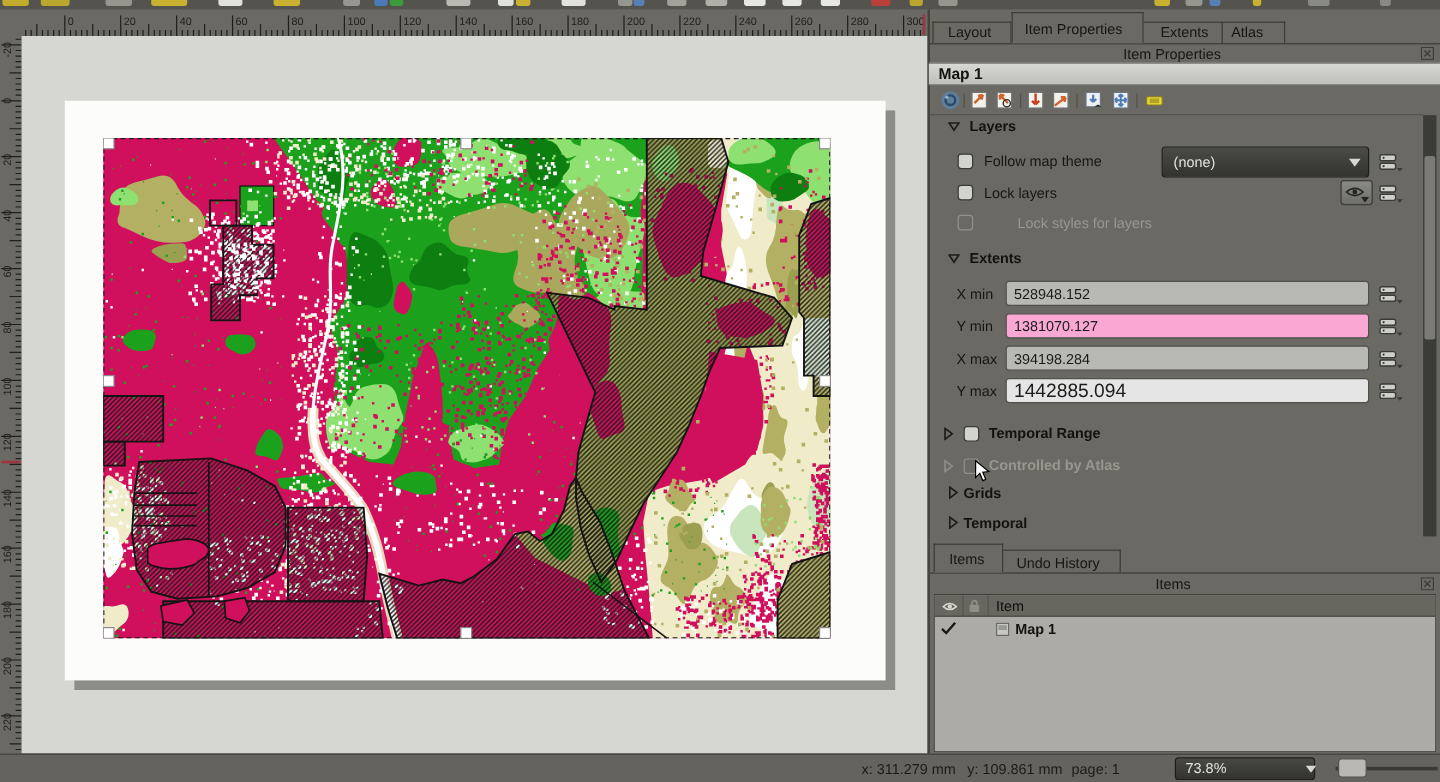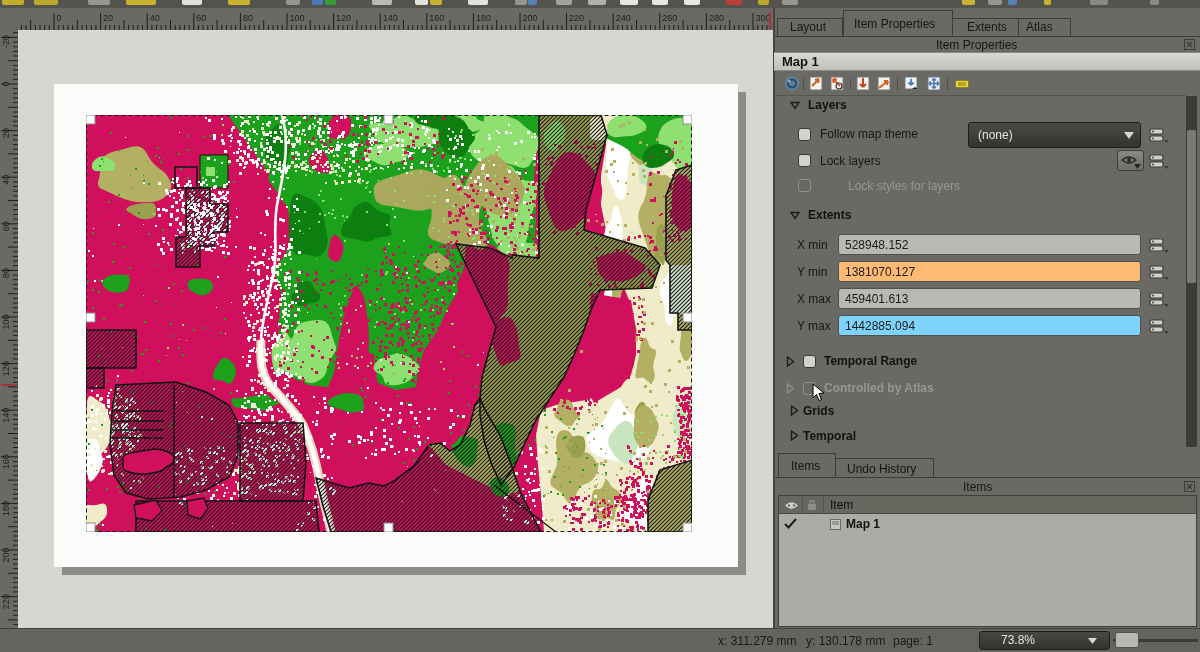--- a/index.html
+++ b/index.html
@@ -613,25 +613,25 @@
   </svg>
 <div style="position:absolute;left:798px;top:179px;width:13px;height:13px;border:1.5px solid #91918b;border-radius:3px"></div>
 <div class="lbl dis" style="left:848px;top:179px">Lock styles for layers</div>
 <svg width="10" height="9" viewBox="0 0 10 9" style="position:absolute;left:790px;top:211px">
     <path d="M1 1.5 L9 1.5 L5 7.5 Z" fill="none" stroke="#1d1d1b" stroke-width="1.4"></path>
   </svg>
 <div class="lblb" style="left:808px;top:208px">Extents</div>
 <div class="lbl" style="left:797px;top:238px">X min</div>
 <div style="position:absolute;left:838px;top:234px;width:303px;height:21px;background:#b9b9b3;border:1px solid #51504b;border-radius:3px;font-size:12px;color:#1b1b19;line-height:21px;padding-left:6px">528948.152</div>
 <div class="lbl" style="left:797px;top:265px">Y min</div>
-<div style="position:absolute;left:838px;top:261px;width:303px;height:21px;background:#fdba74;border:1px solid #51504b;border-radius:3px;font-size:12px;color:#1b1b19;line-height:21px;padding-left:6px">1381070.127</div>
+<div style="position:absolute;left:838px;top:261px;width:303px;height:21px;background:#f9a8d4;border:1px solid #51504b;border-radius:3px;font-size:12px;color:#1b1b19;line-height:21px;padding-left:6px">1381070.127</div>
 <div class="lbl" style="left:797px;top:292px">X max</div>
-<div style="position:absolute;left:838px;top:288px;width:303px;height:21px;background:#b9b9b3;border:1px solid #51504b;border-radius:3px;font-size:12px;color:#1b1b19;line-height:21px;padding-left:6px">459401.613</div>
+<div style="position:absolute;left:838px;top:288px;width:303px;height:21px;background:#b9b9b3;border:1px solid #51504b;border-radius:3px;font-size:12px;color:#1b1b19;line-height:21px;padding-left:6px">394198.284</div>
 <div class="lbl" style="left:797px;top:319px">Y max</div>
-<div style="position:absolute;left:838px;top:315px;width:303px;height:21px;background:#7dd3fc;border:1px solid #51504b;border-radius:3px;font-size:12px;color:#1b1b19;line-height:21px;padding-left:6px">1442885.094</div>
+<div style="position:absolute;left:838px;top:315px;width:303px;height:21px;background:#e5e5e5;border:1px solid #51504b;border-radius:3px;font-size:16px;color:#1b1b19;line-height:21px;padding-left:6px">1442885.094</div>
 <svg width="22" height="16" viewBox="0 0 22 16" style="position:absolute;left:1148px;top:238px">
     <rect x="2" y="1" width="13" height="5" rx="1.5" fill="#cfcfc9" stroke="#3a3a36" stroke-width="1.2"></rect>
     <rect x="2" y="8" width="13" height="5" rx="1.5" fill="#cfcfc9" stroke="#3a3a36" stroke-width="1.2"></rect>
     <circle cx="5" cy="3.5" r="0.9" fill="#3a3a36"></circle>
     <circle cx="5" cy="10.5" r="0.9" fill="#3a3a36"></circle>
     <path d="M16 12 l5 0 l-2.5 3 z" fill="#3a3a36"></path>
   </svg>
 <svg width="22" height="16" viewBox="0 0 22 16" style="position:absolute;left:1148px;top:265px">
     <rect x="2" y="1" width="13" height="5" rx="1.5" fill="#cfcfc9" stroke="#3a3a36" stroke-width="1.2"></rect>
     <rect x="2" y="8" width="13" height="5" rx="1.5" fill="#cfcfc9" stroke="#3a3a36" stroke-width="1.2"></rect>
@@ -704,19 +704,19 @@
 <div class="abs" style="left:830px;top:498px;font-size:12px;color:#0f0f0d">Item</div>
 <svg width="13" height="11" viewBox="0 0 13 11" style="position:absolute;left:784px;top:518px">
     <path d="M1 6 L4.5 9.5 L12 1" fill="none" stroke="#1a1a18" stroke-width="2"></path>
   </svg>
 <div class="abs" style="left:830px;top:519px;width:11px;height:11px;background:#c8c8c2;border:1px solid #6a6a64"></div>
 <div class="abs" style="left:832px;top:521px;width:7px;height:4px;background:#9a9a94"></div>
 <div class="lblb" style="left:846px;top:517px">Map 1</div>
 
 <div class="abs" style="left:0;top:628px;width:1200px;height:24px;background:#64635d;border-top:1px solid #43423e"></div>
 <div class="lbl" style="left:718px;top:634px;color:#1b1b19">x: 311.279 mm</div>
-<div class="lbl" style="left:806px;top:634px;color:#1b1b19">y: 130.178 mm</div>
+<div class="lbl" style="left:806px;top:634px;color:#1b1b19">y: 109.861 mm</div>
 <div class="lbl" style="left:893px;top:634px;color:#1b1b19">page: 1</div>
-<div class="abs" style="left:979px;top:631px;width:131px;height:19px;background:linear-gradient(#4848444,#33332f);background:linear-gradient(#484844,#33332f);border:1px solid #1e1e1c;border-radius:3px;color:#e4e4df;font-size:12px;line-height:17px;padding-left:21px">73.8%</div>
+<div class="abs" style="left:979px;top:631px;width:117px;height:19px;background:linear-gradient(#4848444,#33332f);background:linear-gradient(#484844,#33332f);border:1px solid #1e1e1c;border-radius:3px;color:#e4e4df;font-size:12px;line-height:17px;padding-left:8px">73.8%</div>
 <svg width="9" height="6" viewBox="0 0 9 6" style="position:absolute;left:1088px;top:638px">
     <path d="M0 0 L9 0 L4.5 6 Z" fill="#d8d8d3"></path>
   </svg>
 <div class="abs" style="left:1113px;top:639px;width:85px;height:3px;background:#3a3a36"></div>
 <div class="abs" style="left:1115px;top:632px;width:24px;height:16px;background:#b9b8b2;border:1px solid #55544f;border-radius:3px"></div>
 </body></html>

